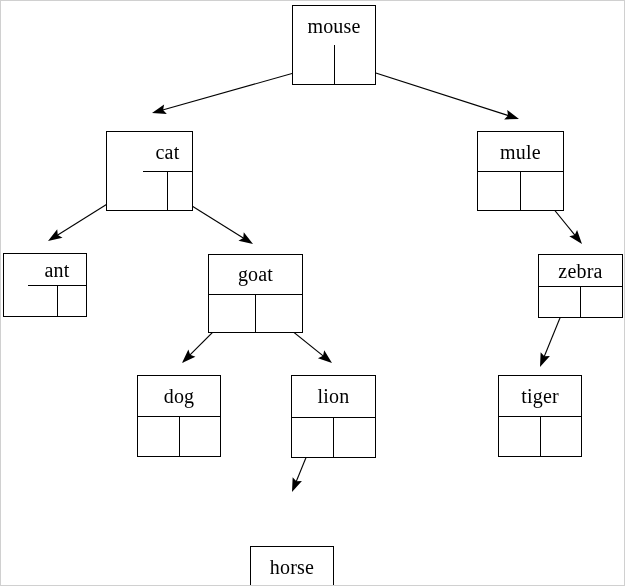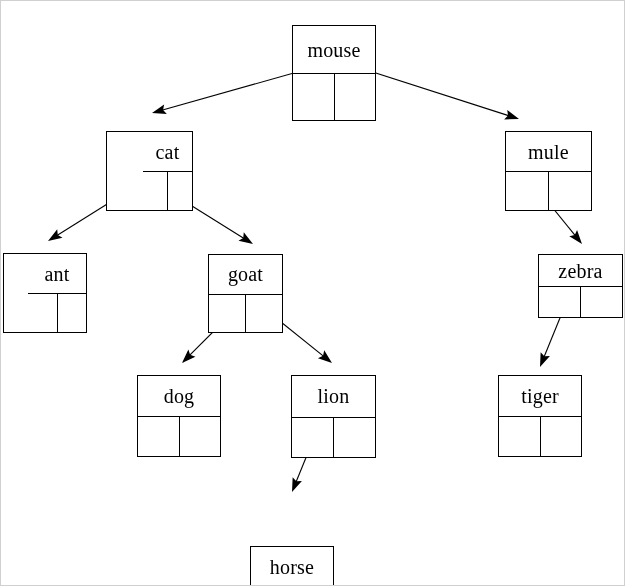--- a/index.html
+++ b/index.html
@@ -75,49 +75,49 @@
       <line x1="230" y1="313" x2="188.77817459305203" y2="354.22182540694797" stroke="#000000" stroke-width="1.1"></line>
       <polygon points="181,362 187.36396103067892,348.5649711574556 189.1317279836453,353.8682720163547 194.4350288425444,355.636038969321" fill="#000000"></polygon>
       <line x1="270" y1="313" x2="322.4241760386838" y2="355.1112233753362" stroke="#000000" stroke-width="1.1"></line>
       <polygon points="331,362 316.9540528562049,357.1305679146625 322.03436585862397,354.79809716512415 323.21657706044476,349.3343643134659" fill="#000000"></polygon>
       <line x1="561" y1="312" x2="543.1502657604486" y2="355.81298404253494" stroke="#000000" stroke-width="1.1"></line>
       <polygon points="539,366 539.6516946235415,351.14822252665874 543.3389142041054,355.34993786265017 548.9126182212369,354.9211913997939" fill="#000000"></polygon>
       <line x1="313" y1="437" x2="295.15026576044875" y2="480.81298404253494" stroke="#000000" stroke-width="1.1"></line>
       <polygon points="291,491 291.6516946235415,476.14822252665874 295.3389142041055,480.34993786265017 300.91261822123704,479.9211913997939" fill="#000000"></polygon>
     </svg>
   <div id="node-layer">
-      <div class="node" style="left: 291px; top: 24px; width: 84px; height: 96px;">
+      <div class="node" style="left: 291px; top: 4px; width: 84px; height: 80px; align-items: center;">
         <div class="node-label">mouse</div>
         <div class="node-pointers">
           <div class="ptr-cell left"></div>
           <div class="ptr-cell right"></div>
         </div>
       </div>
       <div class="node" style="left: 105px; top: 130px; width: 87px; height: 80px; padding-left: 36px;">
         <div class="node-label">cat</div>
         <div class="node-pointers">
           <div class="ptr-cell left"></div>
           <div class="ptr-cell right"></div>
         </div>
       </div>
-      <div class="node" style="left: 476px; top: 130px; width: 87px; height: 80px; margin-left: 28px;">
+      <div class="node" style="left: 476px; top: 130px; width: 87px; height: 80px;">
         <div class="node-label">mule</div>
         <div class="node-pointers">
           <div class="ptr-cell left"></div>
           <div class="ptr-cell right"></div>
         </div>
       </div>
-      <div class="node" style="left: 2px; top: 252px; width: 84px; height: 80px; padding-left: 24px;">
+      <div class="node" style="left: 2px; top: 252px; width: 84px; height: 64px; padding-left: 24px;">
         <div class="node-label">ant</div>
         <div class="node-pointers">
           <div class="ptr-cell left"></div>
           <div class="ptr-cell right"></div>
         </div>
       </div>
-      <div class="node" style="left: 207px; top: 253px; width: 75px; height: 79px;">
+      <div class="node" style="left: 207px; top: 253px; width: 95px; height: 79px;">
         <div class="node-label">goat</div>
         <div class="node-pointers">
           <div class="ptr-cell left"></div>
           <div class="ptr-cell right"></div>
         </div>
       </div>
       <div class="node" style="left: 537px; top: 253px; width: 85px; height: 64px;">
         <div class="node-label">zebra</div>
         <div class="node-pointers">
           <div class="ptr-cell left"></div>

